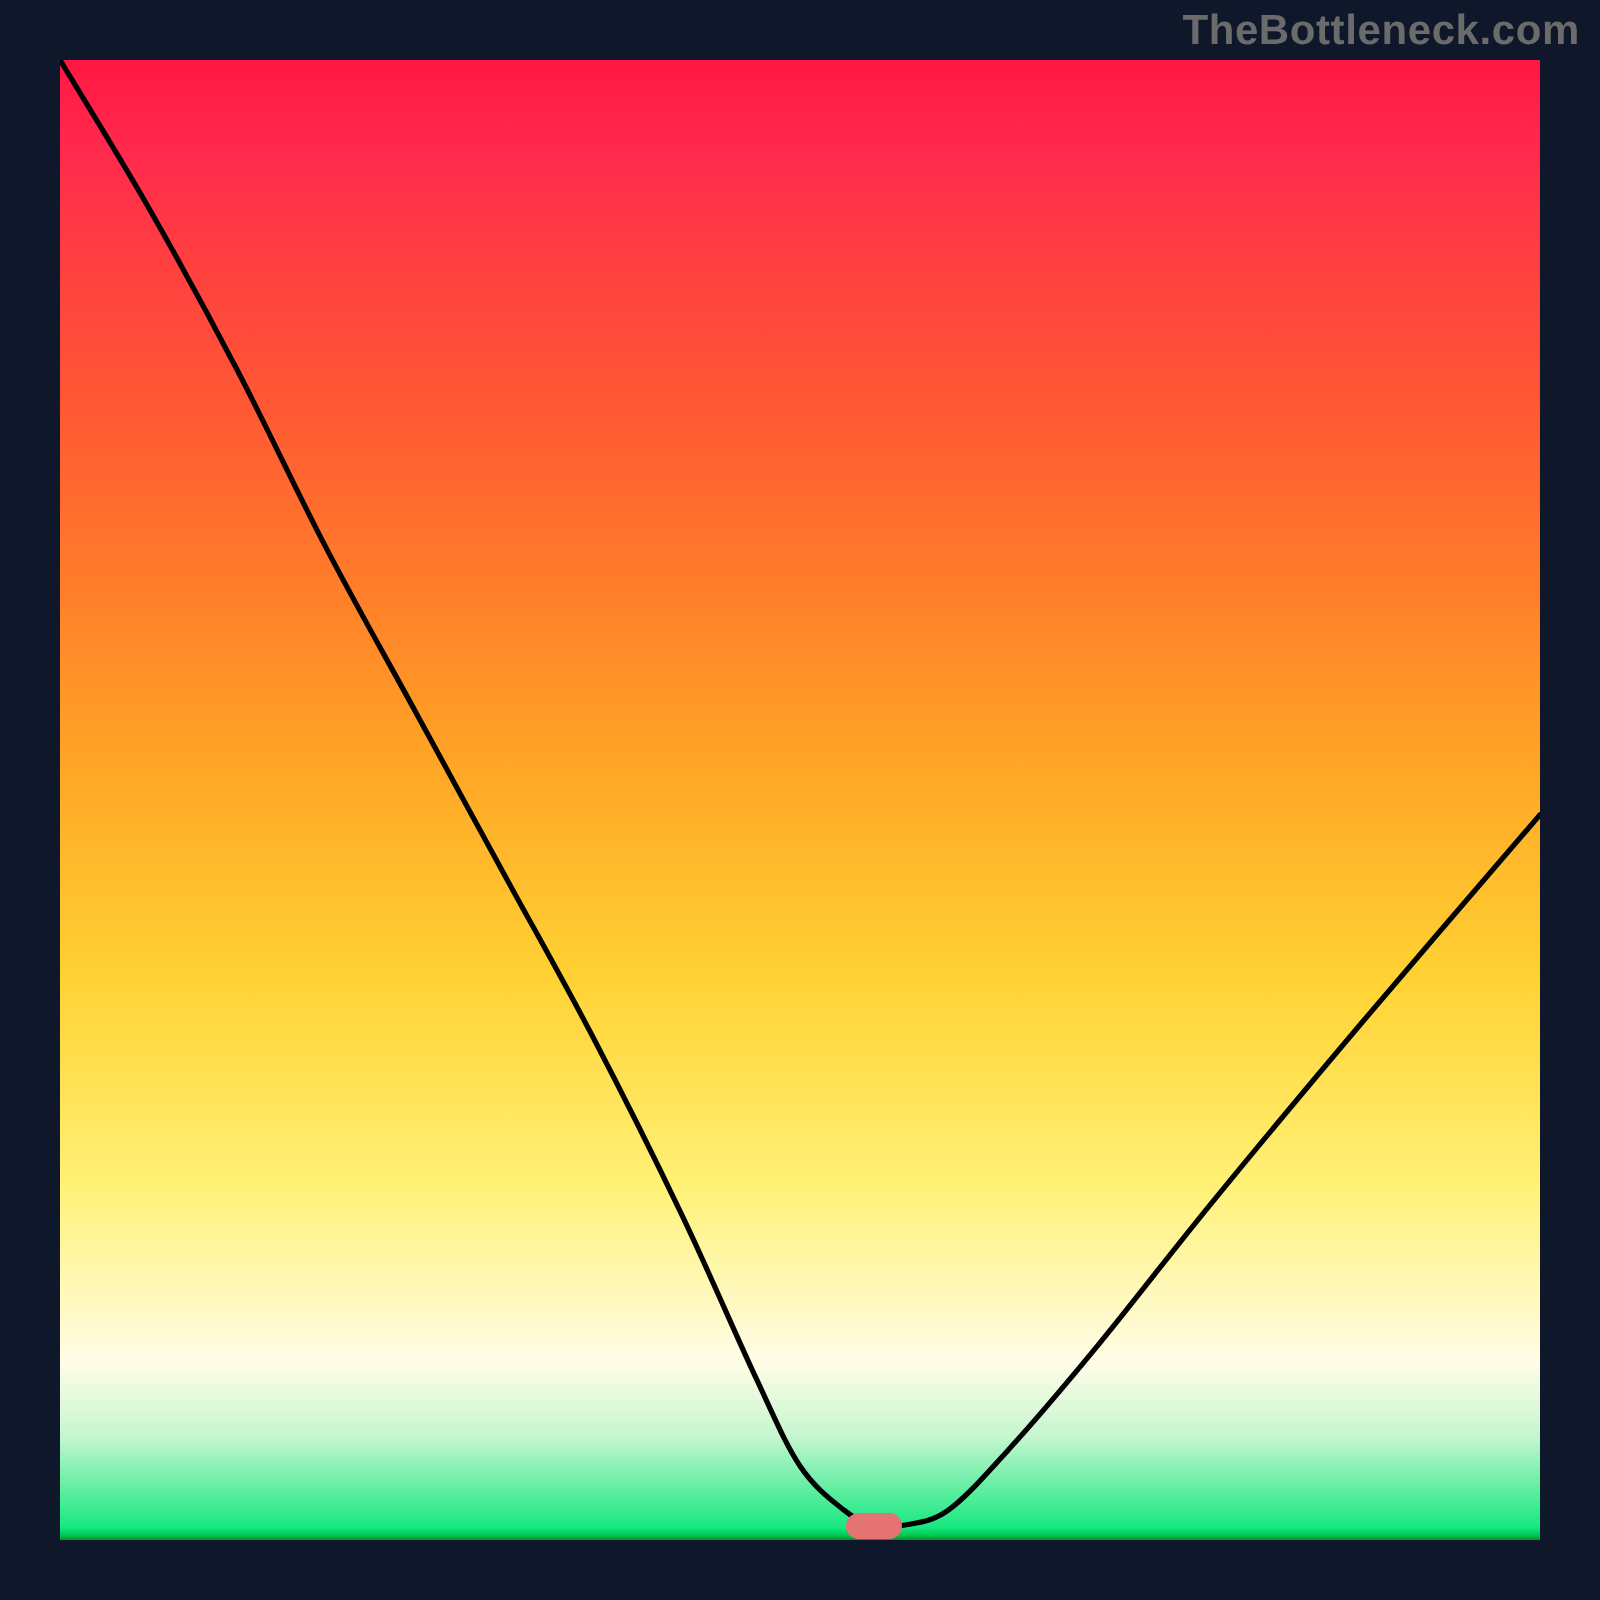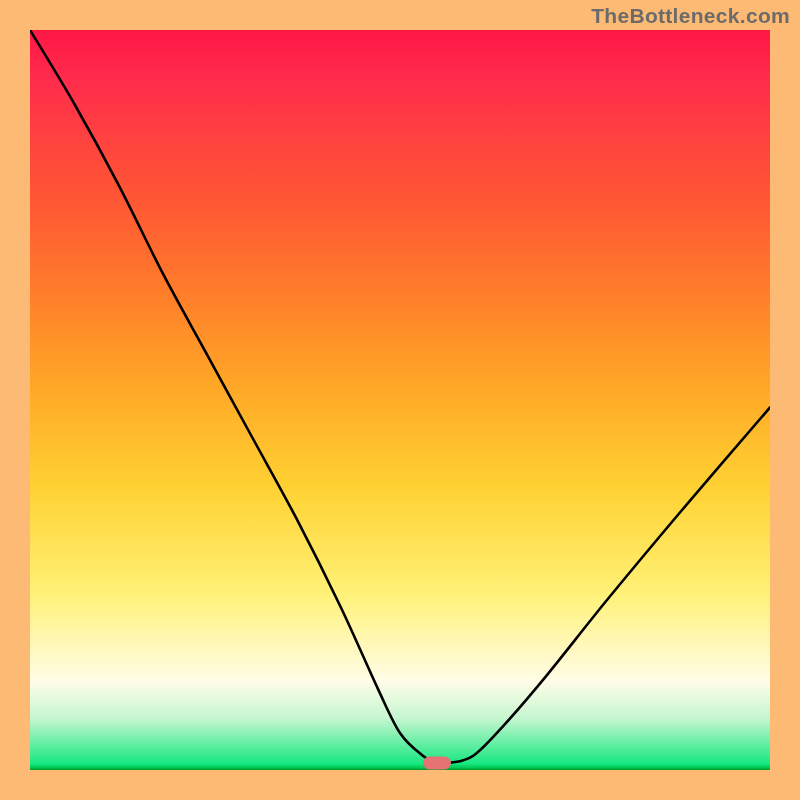--- a/index.html
+++ b/index.html
@@ -7,21 +7,21 @@
     padding: 0;
     width: 800px;
     height: 800px;
     background: #000;
     overflow: hidden;
   }
   .outer-frame {
     position: relative;
     width: 800px;
     height: 800px;
-    background: #fdba74;
+    background: #0f172a;
   }
   .watermark {
     position: absolute;
     top: 4px;
     right: 10px;
     color: #6b6b6b;
     font-family: Arial, Helvetica, sans-serif;
     font-size: 21px;
     font-weight: 600;
     letter-spacing: 0.3px;

